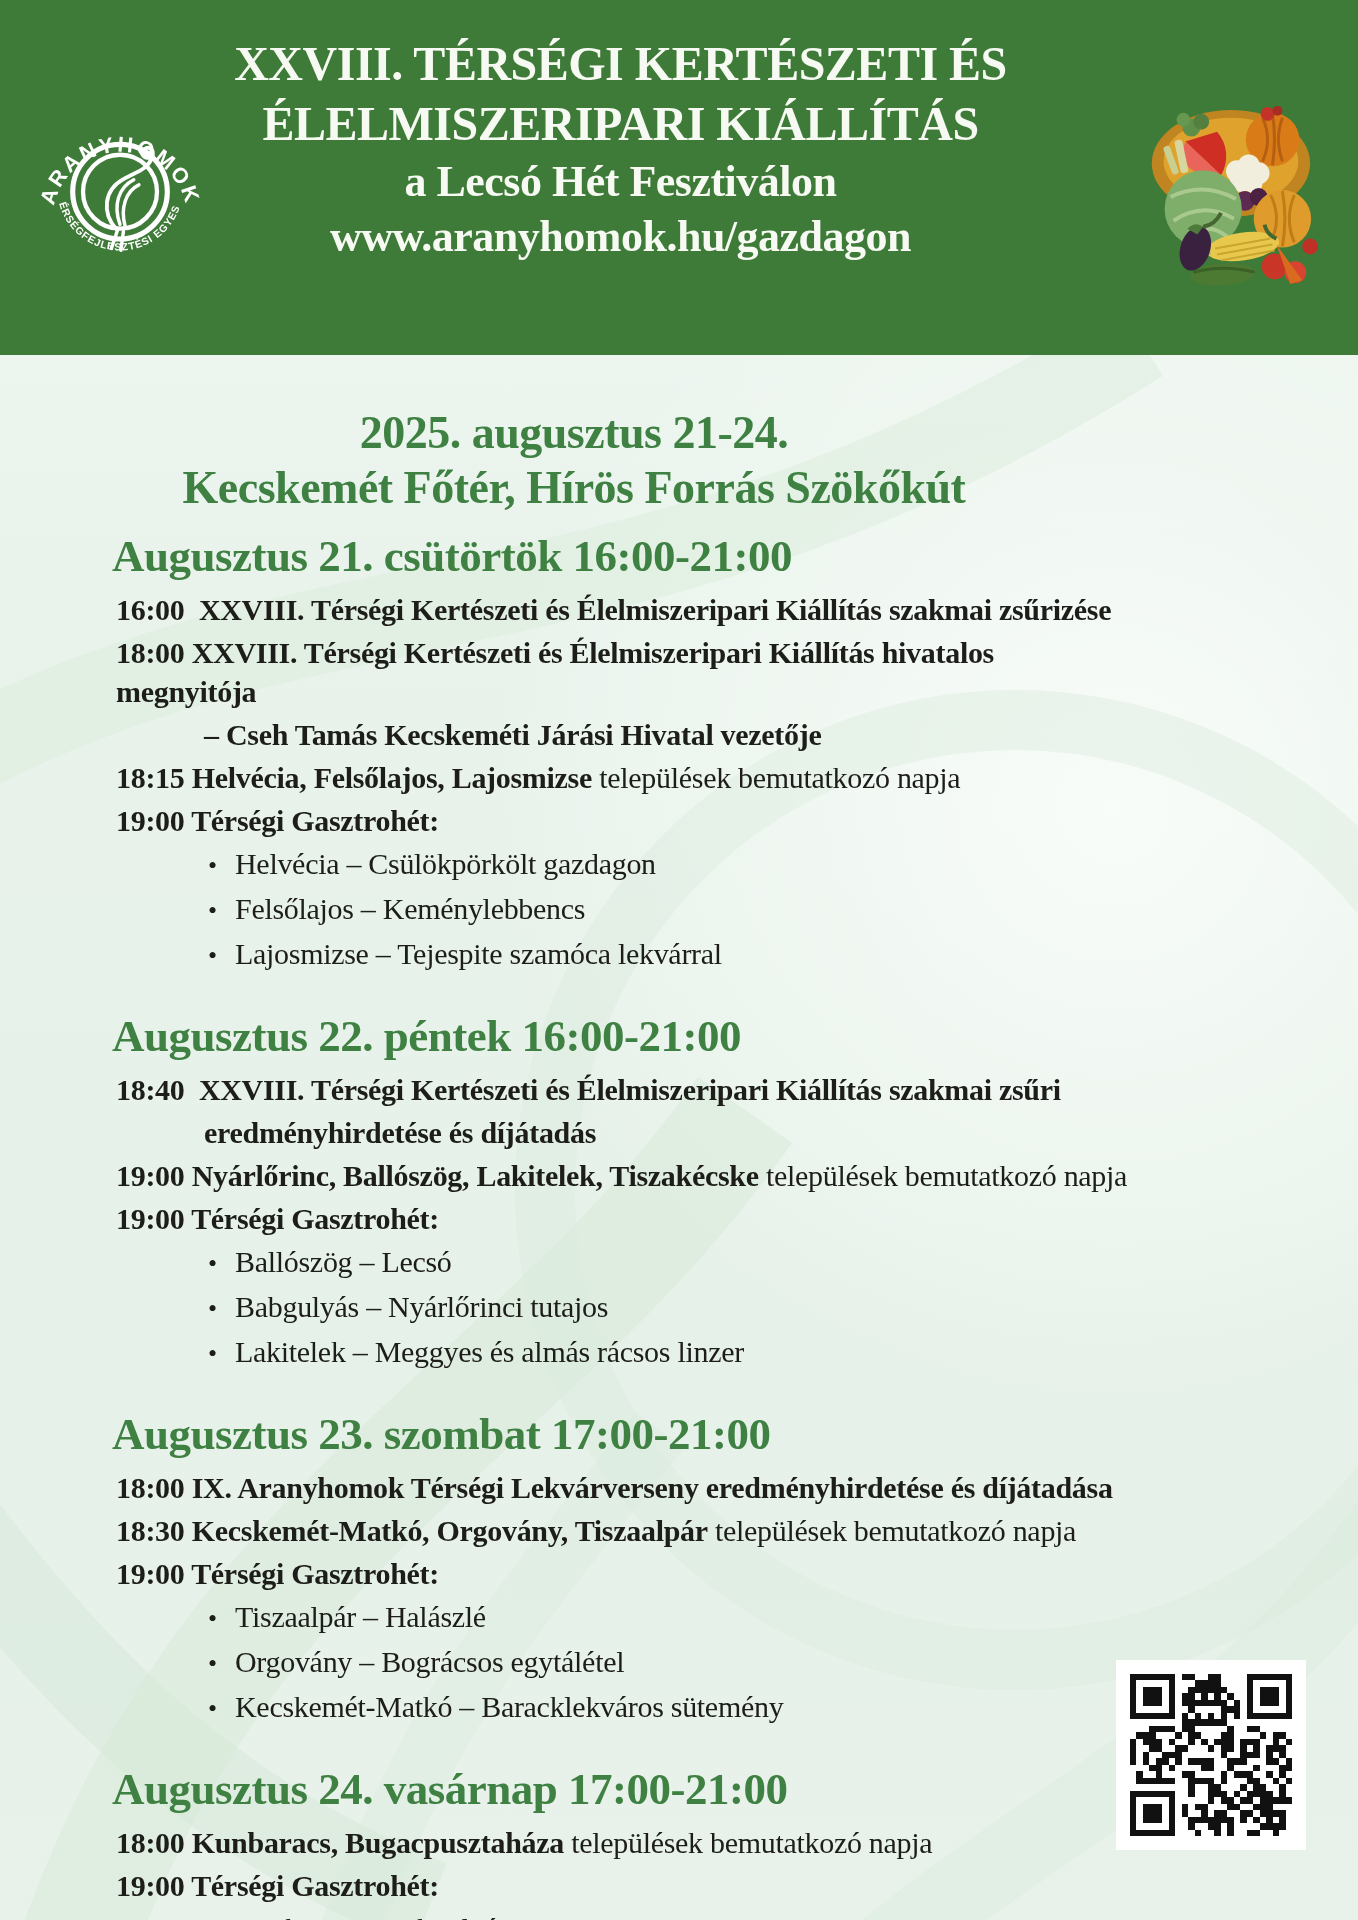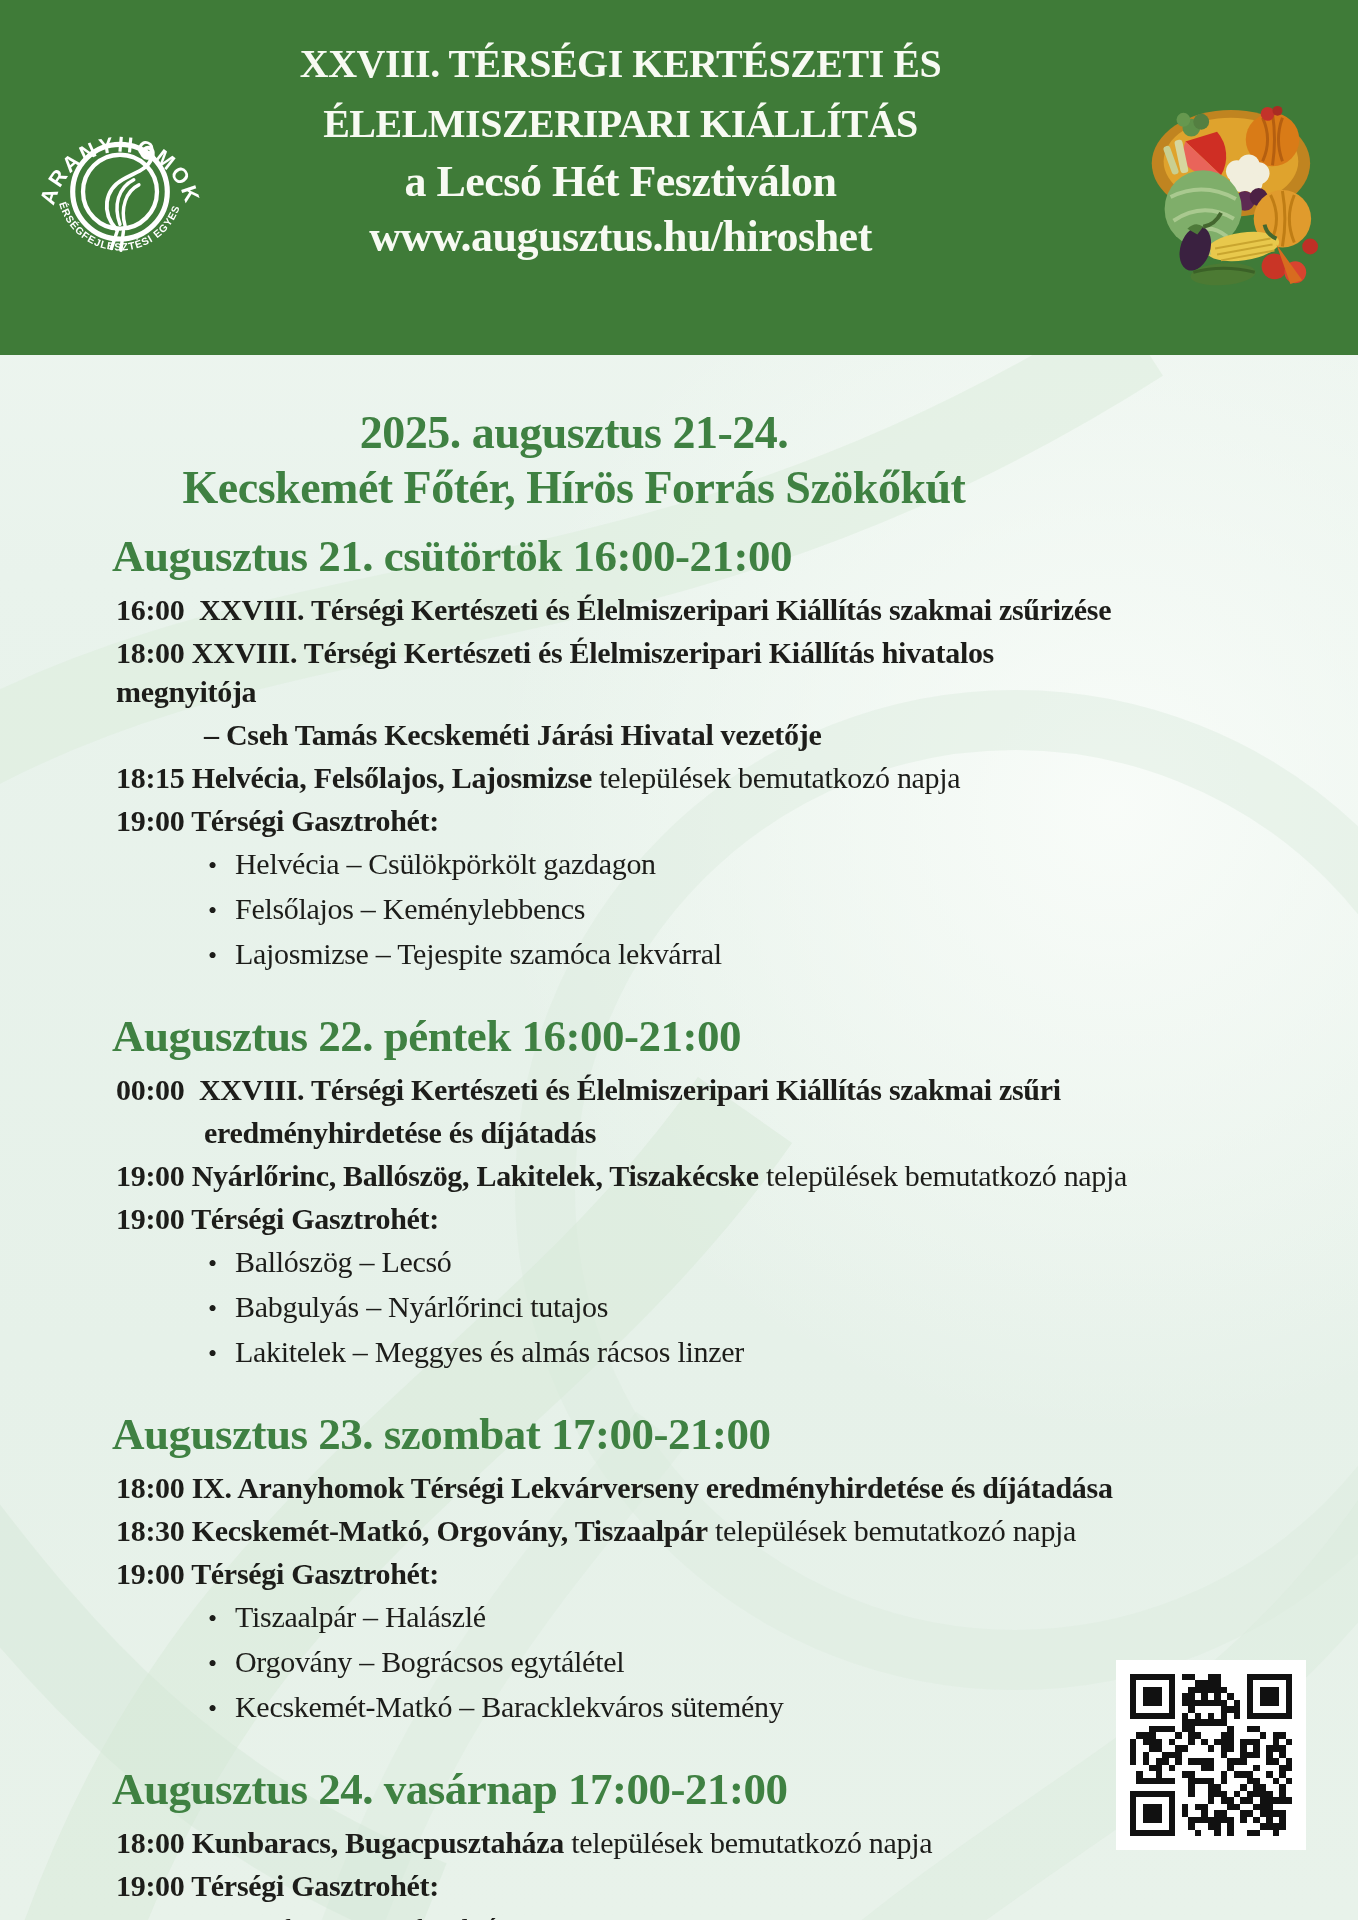--- a/index.html
+++ b/index.html
@@ -12,21 +12,21 @@
   }
   .bg-decor{position:absolute;left:0;top:0;width:1358px;height:1920px;z-index:0;}
 
   
   .band{position:absolute;left:0;top:0;width:1358px;height:355px;background:var(--band-green);z-index:1;}
   .logo{position:absolute;left:34px;top:104px;width:172px;height:172px;}
   .title-block{
     position:absolute;left:168px;top:34px;width:905px;text-align:center;
     color:#f7faf2;font-weight:bold;letter-spacing:-.5px;
   }
-  .t-caps{font-size:40px;line-height:60px;white-space:nowrap;}
+  .t-caps{font-size:48px;line-height:60px;white-space:nowrap;}
   .t-mixed{font-size:44px;line-height:55px;white-space:nowrap;}
   .veg{position:absolute;left:1126px;top:98px;width:198px;height:198px;}
 
   
   .content{position:absolute;left:0;top:355px;width:1148px;z-index:1;}
   .date-block{padding-top:50px;text-align:center;color:var(--heading-green);font-weight:bold;}
   .date-line{font-size:46px;line-height:55px;letter-spacing:-.5px;}
   .schedule{padding:0 6px 0 112px;}
   .day-heading{
     font-size:45px;line-height:50px;margin:36px 0 9px 0;
@@ -83,21 +83,21 @@
       <path d="M100,140 C92,118 98,97 116,88" stroke-width="4" stroke-linecap="round"></path>
       <path d="M106,142 C100,121 107,101 122,94" stroke-width="4" stroke-linecap="round"></path>
       <path d="M97,147 L90,168 M104,148 L101,170" stroke-width="4" stroke-linecap="round"></path>
     </g>
   </svg>
 
   <div class="title-block">
     <div class="t-caps">XXVIII. TÉRSÉGI KERTÉSZETI ÉS</div>
     <div class="t-caps">ÉLELMISZERIPARI KIÁLLÍTÁS</div>
     <div class="t-mixed">a Lecsó Hét Fesztiválon</div>
-    <div class="t-mixed">www.augusztus.hu/hiroshet</div>
+    <div class="t-mixed">www.aranyhomok.hu/gazdagon</div>
   </div>
 
   <svg class="veg" viewBox="0 0 200 200">
     <ellipse cx="106" cy="66" rx="80" ry="54" fill="#c08420"></ellipse>
     <ellipse cx="106" cy="64" rx="68" ry="44" fill="#dfa32d"></ellipse>
     <circle cx="148" cy="42" r="27" fill="#d97b17"></circle>
     <path d="M138,20 q10,22 0,44 M148,16 q4,26 0,52 M158,20 q-8,22 0,44" stroke="#b55f10" stroke-width="3" fill="none"></path>
     <path d="M60,44 L96,78 A38,38 0 0 0 92,34 Z" fill="#cf2e24"></path>
     <path d="M60,44 L96,78 A38,38 0 0 1 55,60 Z" fill="#e9645a"></path>
     <circle cx="66" cy="30" r="9" fill="#5d8f4a"></circle>
@@ -151,21 +151,21 @@
         <p class="line time"><span class="b">18:00 XXVIII. Térségi Kertészeti és Élelmiszeripari Kiállítás hivatalos megnyitója</span></p>
         <p class="line cont"><span class="b">– Cseh Tamás Kecskeméti Járási Hivatal vezetője</span></p>
         <p class="line time"><span class="b">18:15 Helvécia, Felsőlajos, Lajosmizse</span><span class="r"> települések bemutatkozó napja</span></p>
         <p class="line time"><span class="b">19:00 Térségi Gasztrohét:</span></p>
         <p class="line bullet"><span class="dot">•</span><span class="r">Helvécia – Csülökpörkölt gazdagon</span></p>
         <p class="line bullet"><span class="dot">•</span><span class="r">Felsőlajos – Keménylebbencs</span></p>
         <p class="line bullet"><span class="dot">•</span><span class="r">Lajosmizse – Tejespite szamóca lekvárral</span></p>
       </section>
       <section class="day-section">
         <h2 class="day-heading">Augusztus 22. péntek 16:00-21:00</h2>
-        <p class="line time"><span class="b">00:00  XXVIII. Térségi Kertészeti és Élelmiszeripari Kiállítás szakmai zsűri</span></p>
+        <p class="line time"><span class="b">18:40  XXVIII. Térségi Kertészeti és Élelmiszeripari Kiállítás szakmai zsűri</span></p>
         <p class="line cont"><span class="b">eredményhirdetése és díjátadás</span></p>
         <p class="line time"><span class="b">19:00 Nyárlőrinc, Ballószög, Lakitelek, Tiszakécske</span><span class="r"> települések bemutatkozó napja</span></p>
         <p class="line time"><span class="b">19:00 Térségi Gasztrohét:</span></p>
         <p class="line bullet"><span class="dot">•</span><span class="r">Ballószög – Lecsó</span></p>
         <p class="line bullet"><span class="dot">•</span><span class="r">Babgulyás – Nyárlőrinci tutajos</span></p>
         <p class="line bullet"><span class="dot">•</span><span class="r">Lakitelek – Meggyes és almás rácsos linzer</span></p>
       </section>
       <section class="day-section">
         <h2 class="day-heading">Augusztus 23. szombat 17:00-21:00</h2>
         <p class="line time"><span class="b">18:00 IX. Aranyhomok Térségi Lekvárverseny eredményhirdetése és díjátadása</span></p>

